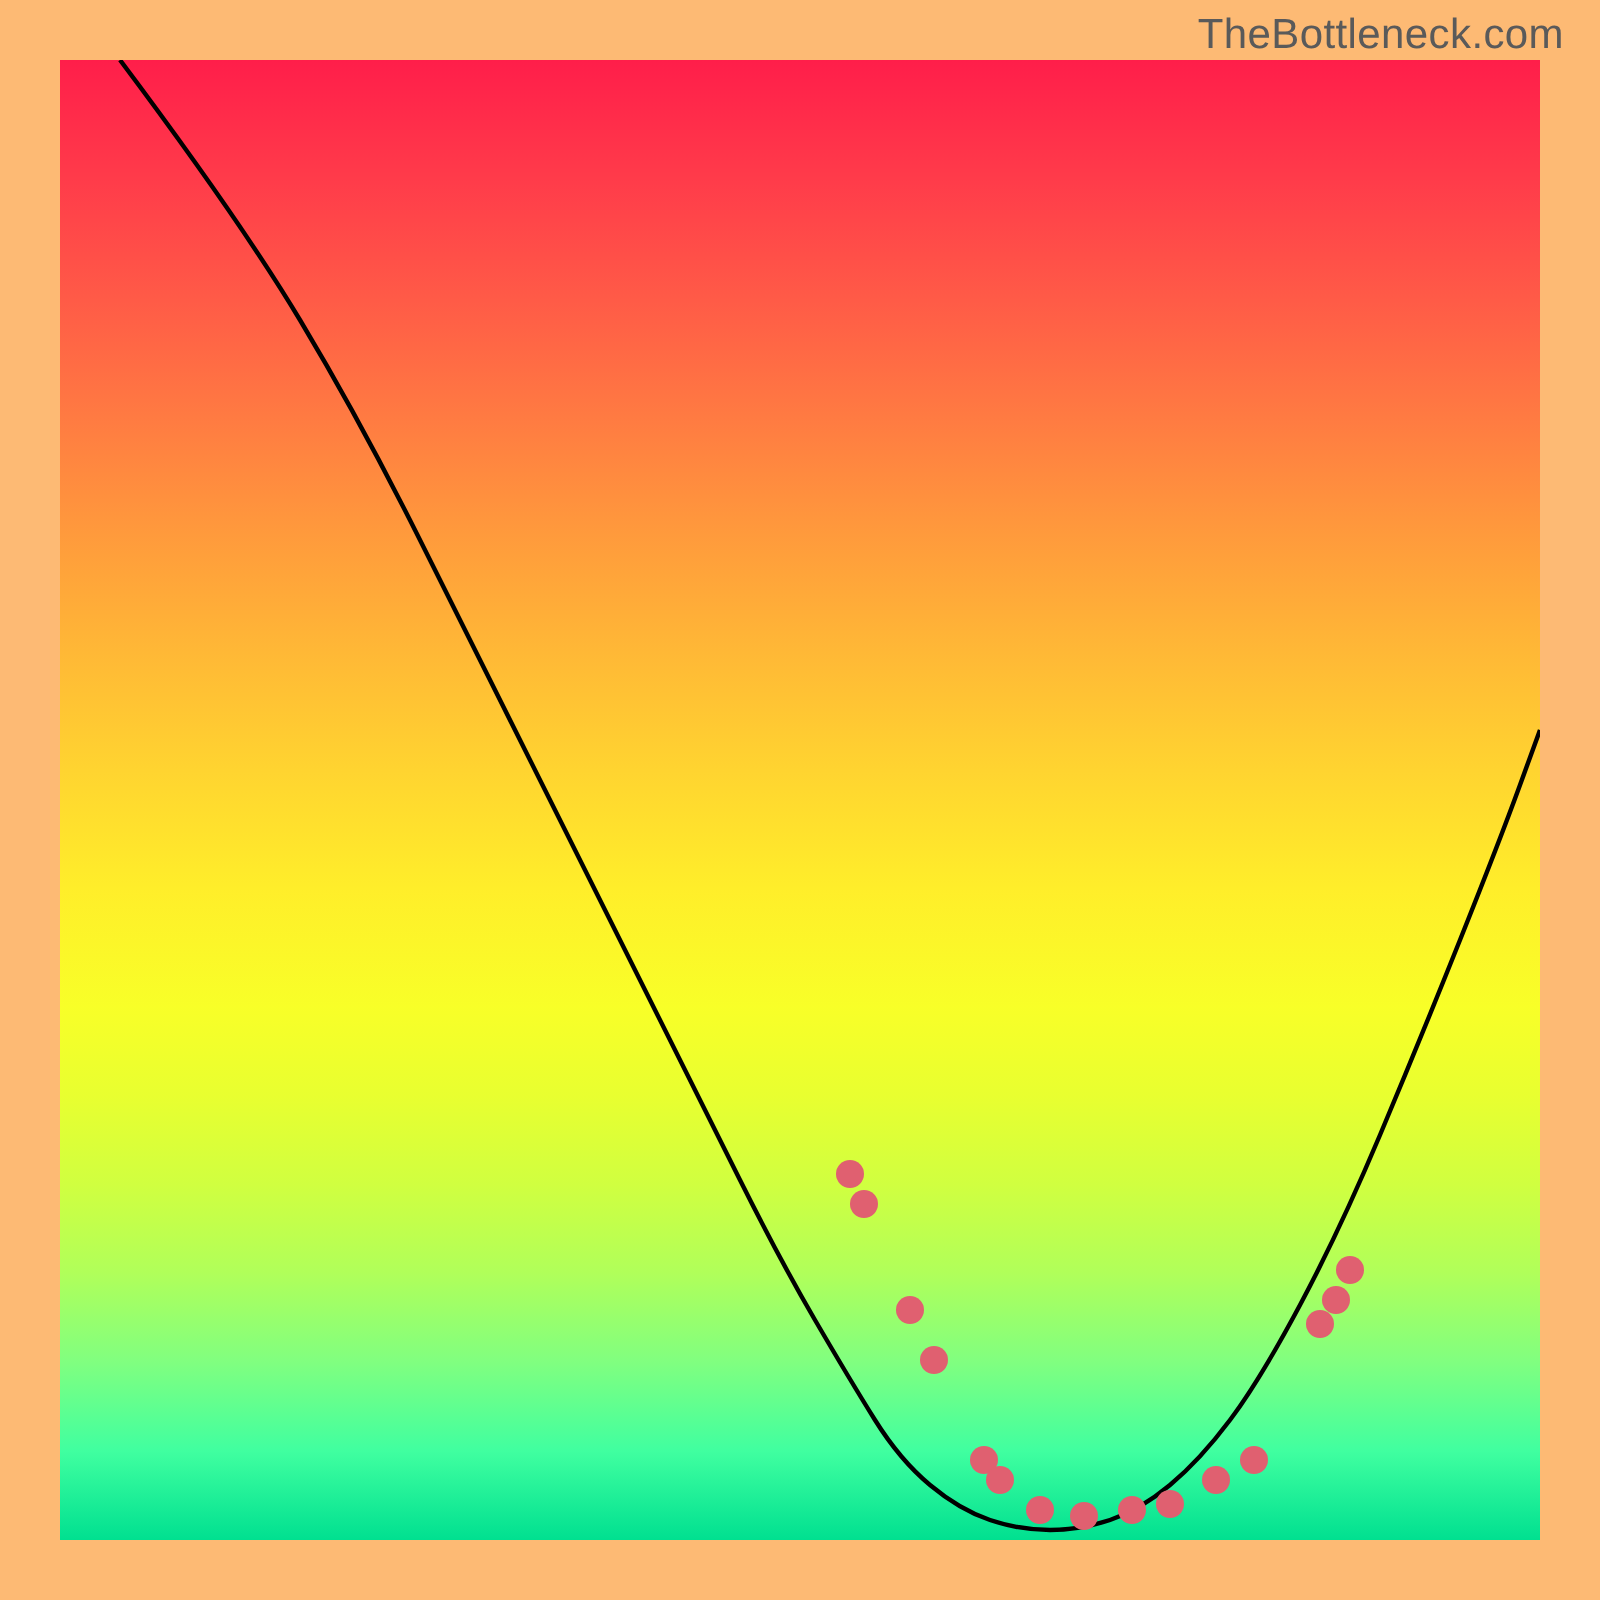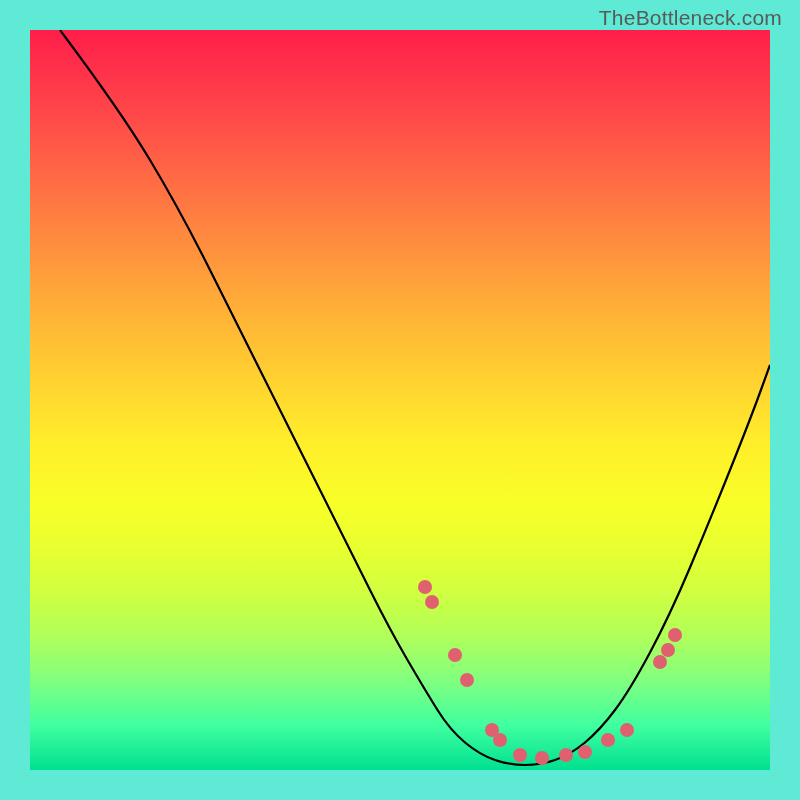--- a/index.html
+++ b/index.html
@@ -1,17 +1,17 @@
 <!DOCTYPE html>
 <html><head>
 <meta charset="utf-8">
 <style>
   * { margin: 0; padding: 0; box-sizing: border-box; }
   body { width: 800px; height: 800px; overflow: hidden; background: #000; position: relative; font-family: Arial, sans-serif; }
-  .frame { position: absolute; top: 0; left: 0; width: 800px; height: 800px; background: #5eead4; }
+  .frame { position: absolute; top: 0; left: 0; width: 800px; height: 800px; background: #fdba74; }
   .plot-area {
     position: absolute;
     top: 30px;
     left: 30px;
     width: 740px;
     height: 740px;
     background: linear-gradient(to bottom,
       #ff1e4a 0%,
       #ff3b4a 8%,
       #ff5a47 16%,

